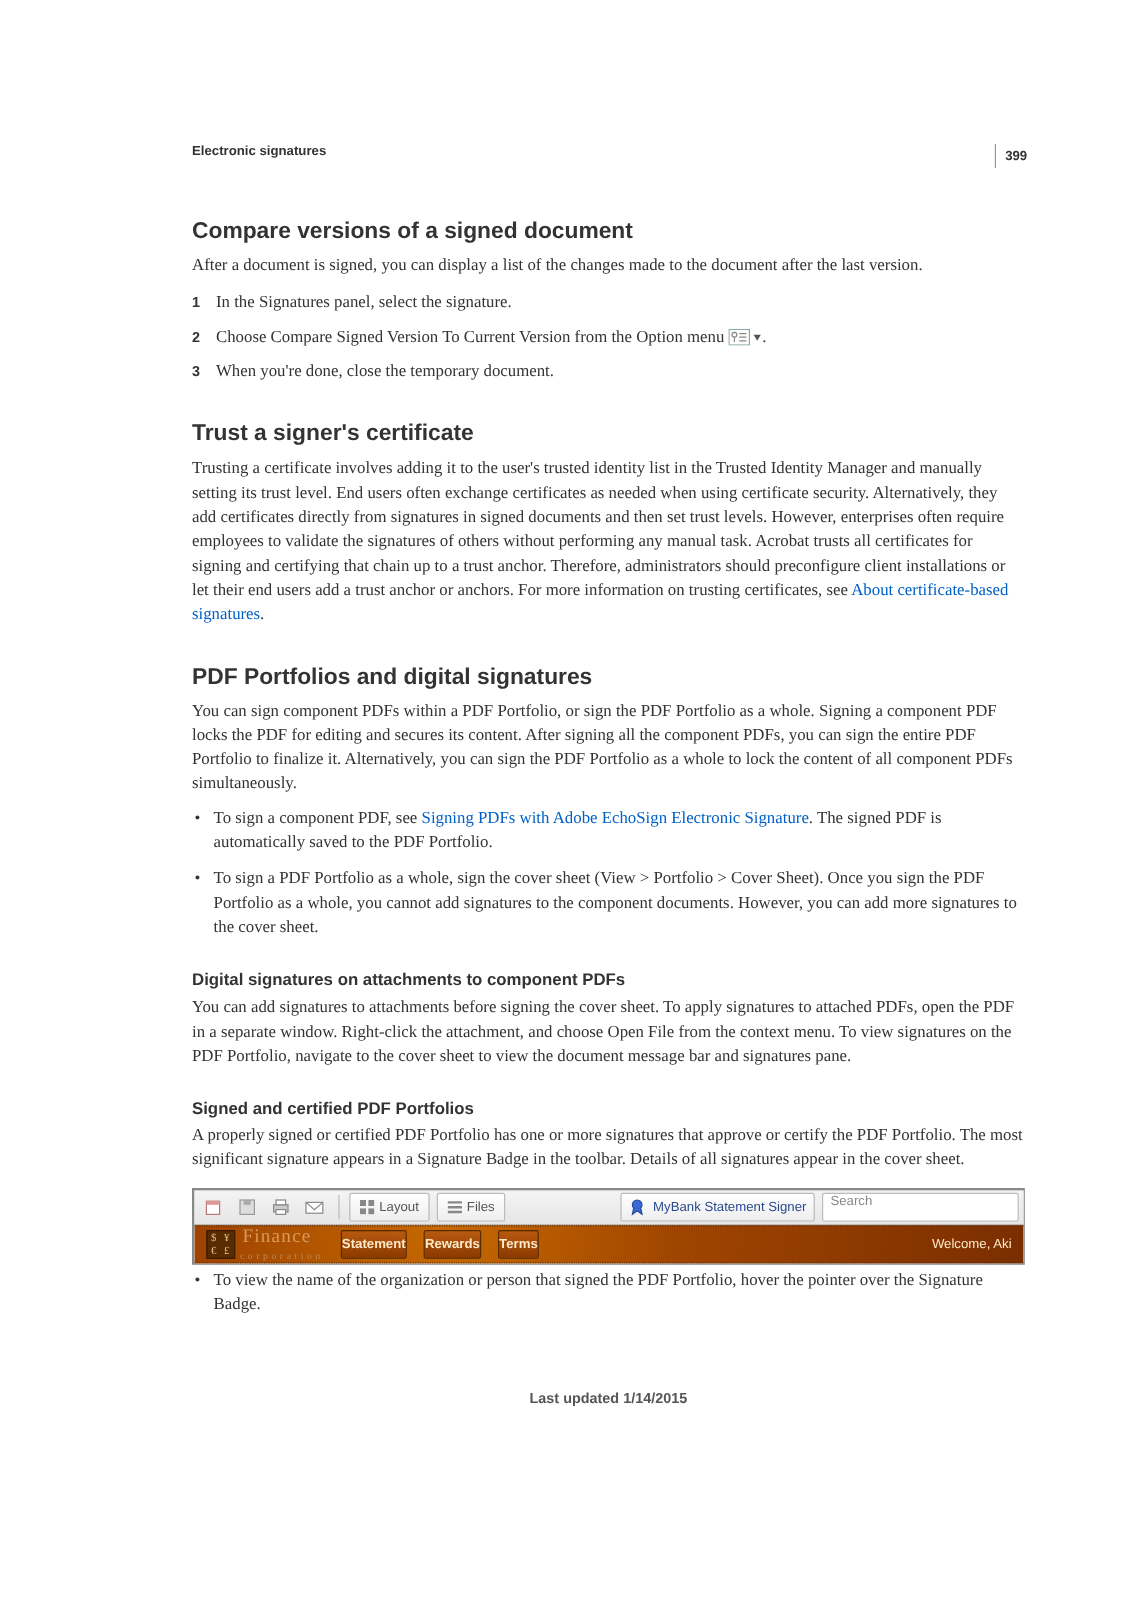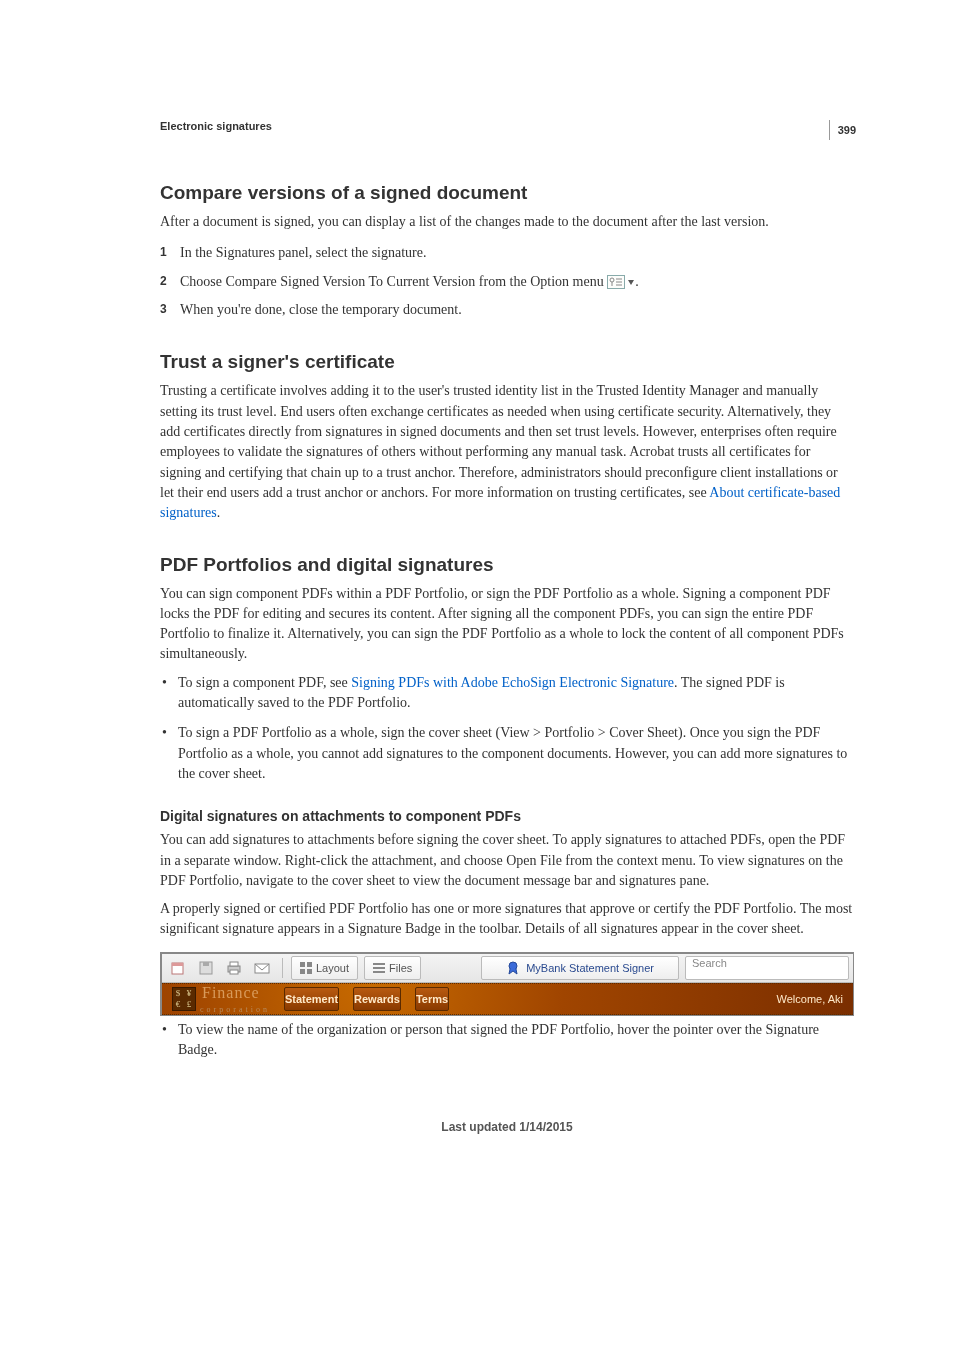--- a/index.html
+++ b/index.html
@@ -131,21 +131,21 @@
   }
   .tb-btn.boxed { border:1px solid #bbb; background:linear-gradient(#fff,#eee); padding:0 8px; gap:4px; }
   .tb-label { color:#555; }
   .badge-area {
     display:flex; align-items:center; gap:6px;
     margin-left:auto;
   }
   .sig-badge {
     display:flex; align-items:center; gap:6px;
     border:1px solid #bbb; background:linear-gradient(#fff,#eee);
-    height:22px; padding:0 24px; border-radius:2px;
+    height:22px; padding:0 6px; border-radius:2px;
     color:#2a4a8f;
   }
   .searchbox {
     height:22px; width:150px;
     border:1px solid #bbb; background:#fff;
     display:flex; align-items:flex-start; padding:0 6px;
     color:#888;
     border-radius:2px;
   }
   .fig-banner {
@@ -247,20 +247,21 @@
         <span>To sign a component PDF, see </span><a class="link">Signing PDFs with Adobe EchoSign Electronic Signature</a><span>. The signed PDF is automatically saved to the PDF Portfolio.</span>
       </li>
       <li>
         <span>To sign a PDF Portfolio as a whole, sign the cover sheet (View &gt; Portfolio &gt; Cover Sheet). Once you sign the PDF Portfolio as a whole, you cannot add signatures to the component documents. However, you can add more signatures to the cover sheet.</span>
       </li>
     </ul>
 
     <h3 class="sub-heading">Digital signatures on attachments to component PDFs</h3>
     <p class="body">You can add signatures to attachments before signing the cover sheet. To apply signatures to attached PDFs, open the PDF in a separate window. Right-click the attachment, and choose Open File from the context menu. To view signatures on the PDF Portfolio, navigate to the cover sheet to view the document message bar and signatures pane.</p>
 
+    <h3 class="sub-heading">Signed and certified PDF Portfolios</h3>
     <p class="body">A properly signed or certified PDF Portfolio has one or more signatures that approve or certify the PDF Portfolio. The most significant signature appears in a Signature Badge in the toolbar. Details of all signatures appear in the cover sheet.</p>
 
     <div class="figure">
       <div class="fig-toolbar">
         <div class="tb-group">
           <span class="tb-btn">
             <svg width="18" height="18" viewBox="0 0 18 18">
                 <rect x="3" y="4" width="11" height="11" fill="#fff" stroke="#b77"></rect>
                 <rect x="3" y="4" width="11" height="3" fill="#d99"></rect>
               </svg>

